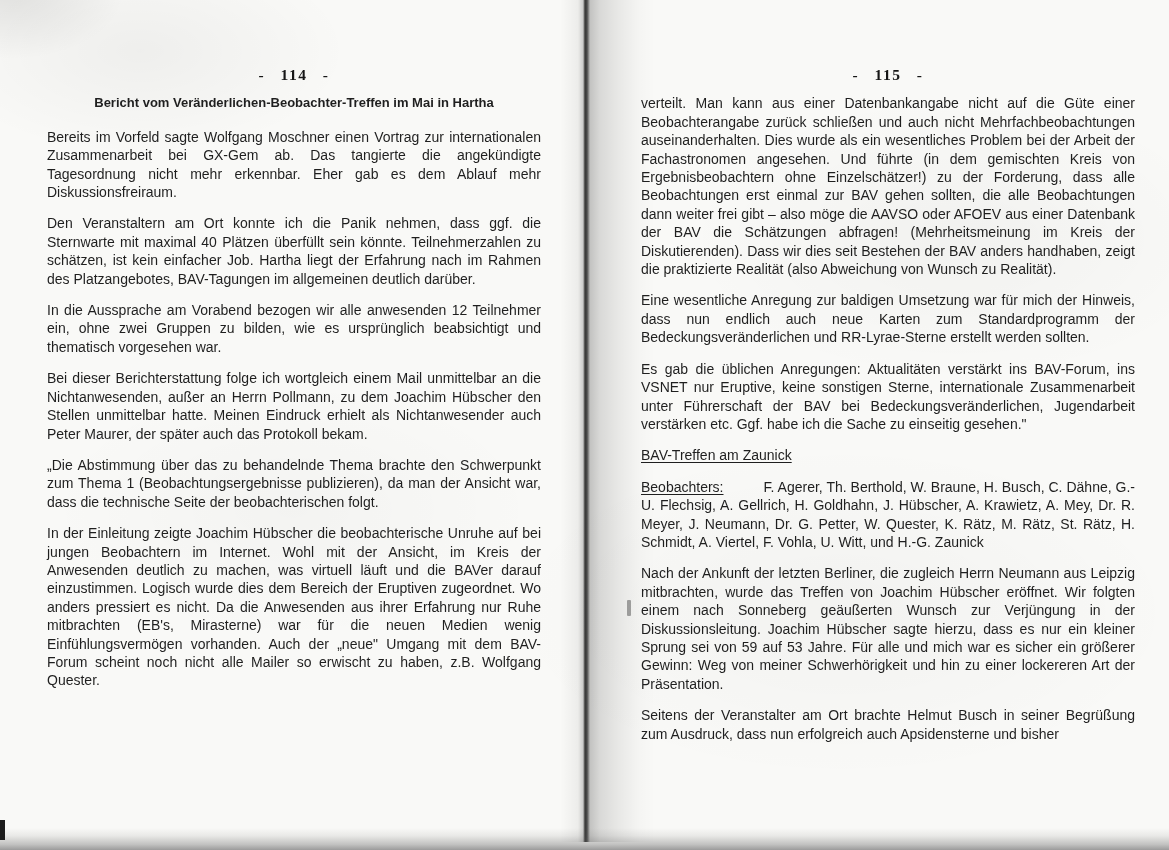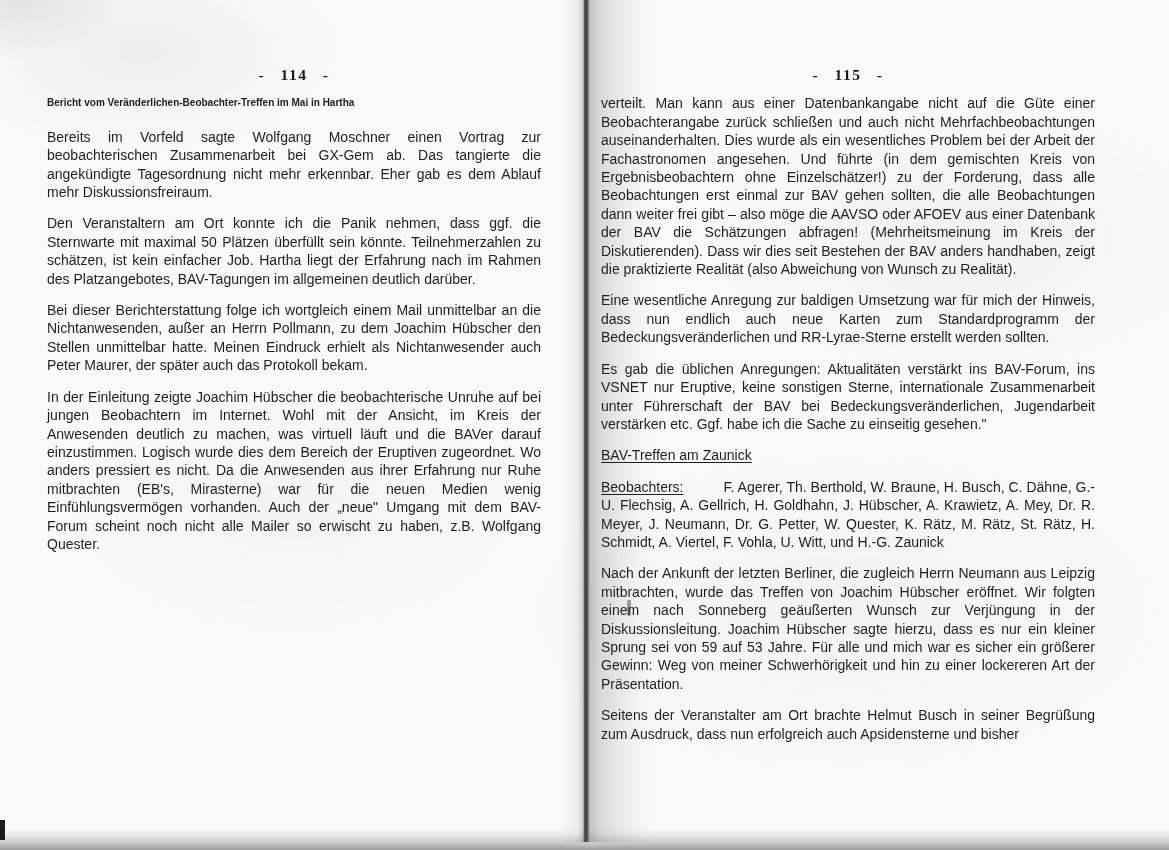--- a/index.html
+++ b/index.html
@@ -22,38 +22,38 @@
     position: absolute;
     top: 0;
     width: 494px;
     font-size: 14px;
     line-height: 18.4px;
     text-align: justify;
     z-index: 2;
     margin-top: 36px;
   }
   .page--left  { left: 47px; }
-  .page--right { left: 601px; }
+  .page--right { left: 641px; }
 
   .pagenum {
     font-family: "Liberation Serif", serif;
     font-size: 15.5px;
     font-weight: 600;
     text-align: center;
     letter-spacing: 1.5px;
     word-spacing: 10px;
     margin: 30px 0 10px 0;
     color: #161616;
   }
 
   .doc-title {
     font-weight: bold;
-    text-align: left;
+    text-align: center;
     margin: 0 0 15px 0;
-    font-size: 10px;
+    font-size: 13px;
   }
 
   .para { margin: 0 0 13px 0; }
 
   .heading-u {
     margin: 0 0 13px 0;
     text-decoration: underline;
     text-underline-offset: 2px;
   }
   .heading-plain { margin: 0 0 13px 0; }
@@ -134,23 +134,25 @@
 </head>
 <body>
 
 <div class="corner-smudge"></div>
 <div class="gutter"></div>
 <div class="margin-tick"></div>
 
 <div class="page page--left">
   <div class="pagenum">- 114 -</div>
   <div class="doc-title">Bericht vom Veränderlichen-Beobachter-Treffen im Mai in Hartha</div>
-  <p class="para">Bereits im Vorfeld sagte Wolfgang Moschner einen Vortrag zur beobachterischen Zusammenarbeit bei GX-Gem ab. Das tangierte die angekündigte Tagesordnung nicht mehr erkennbar. Eher gab es dem Ablauf mehr Diskussionsfreiraum.</p>
-  <p class="para">Den Veranstaltern am Ort konnte ich die Panik nehmen, dass ggf. die Sternwarte mit maximal 50 Plätzen überfüllt sein könnte. Teilnehmerzahlen zu schätzen, ist kein einfacher Job. Hartha liegt der Erfahrung nach im Rahmen des Platzangebotes, BAV-Tagungen im allgemeinen deutlich darüber.</p>
+  <p class="para">Bereits im Vorfeld sagte Wolfgang Moschner einen Vortrag zur internationalen Zusammenarbeit bei GX-Gem ab. Das tangierte die angekündigte Tagesordnung nicht mehr erkennbar. Eher gab es dem Ablauf mehr Diskussionsfreiraum.</p>
+  <p class="para">Den Veranstaltern am Ort konnte ich die Panik nehmen, dass ggf. die Sternwarte mit maximal 40 Plätzen überfüllt sein könnte. Teilnehmerzahlen zu schätzen, ist kein einfacher Job. Hartha liegt der Erfahrung nach im Rahmen des Platzangebotes, BAV-Tagungen im allgemeinen deutlich darüber.</p>
+  <p class="para">In die Aussprache am Vorabend bezogen wir alle anwesenden 12 Teilnehmer ein, ohne zwei Gruppen zu bilden, wie es ursprünglich beabsichtigt und thematisch vorgesehen war.</p>
   <p class="para">Bei dieser Berichterstattung folge ich wortgleich einem Mail unmittelbar an die Nichtanwesenden, außer an Herrn Pollmann, zu dem Joachim Hübscher den Stellen unmittelbar hatte. Meinen Eindruck erhielt als Nichtanwesender auch Peter Maurer, der später auch das Protokoll bekam.</p>
+  <p class="para">„Die Abstimmung über das zu behandelnde Thema brachte den Schwerpunkt zum Thema 1 (Beobachtungsergebnisse publizieren), da man der Ansicht war, dass die technische Seite der beobachterischen folgt.</p>
   <p class="para">In der Einleitung zeigte Joachim Hübscher die beobachterische Unruhe auf bei jungen Beobachtern im Internet. Wohl mit der Ansicht, im Kreis der Anwesenden deutlich zu machen, was virtuell läuft und die BAVer darauf einzustimmen. Logisch wurde dies dem Bereich der Eruptiven zugeordnet. Wo anders pressiert es nicht. Da die Anwesenden aus ihrer Erfahrung nur Ruhe mitbrachten (EB's, Mirasterne) war für die neuen Medien wenig Einfühlungsvermögen vorhanden. Auch der „neue" Umgang mit dem BAV-Forum scheint noch nicht alle Mailer so erwischt zu haben, z.B. Wolfgang Quester.</p>
 </div>
 
 <div class="page page--right">
   <div class="pagenum">- 115 -</div>
   <p class="para">verteilt. Man kann aus einer Datenbankangabe nicht auf die Güte einer Beobachterangabe zurück schließen und auch nicht Mehrfachbeobachtungen auseinanderhalten. Dies wurde als ein wesentliches Problem bei der Arbeit der Fachastronomen angesehen. Und führte (in dem gemischten Kreis von Ergebnisbeobachtern ohne Einzelschätzer!) zu der Forderung, dass alle Beobachtungen erst einmal zur BAV gehen sollten, die alle Beobachtungen dann weiter frei gibt – also möge die AAVSO oder AFOEV aus einer Datenbank der BAV die Schätzungen abfragen! (Mehrheitsmeinung im Kreis der Diskutierenden). Dass wir dies seit Bestehen der BAV anders handhaben, zeigt die praktizierte Realität (also Abweichung von Wunsch zu Realität).</p>
   <p class="para">Eine wesentliche Anregung zur baldigen Umsetzung war für mich der Hinweis, dass nun endlich auch neue Karten zum Standardprogramm der Bedeckungsveränderlichen und RR-Lyrae-Sterne erstellt werden sollten.</p>
   <p class="para">Es gab die üblichen Anregungen: Aktualitäten verstärkt ins BAV-Forum, ins VSNET nur Eruptive, keine sonstigen Sterne, internationale Zusammenarbeit unter Führerschaft der BAV bei Bedeckungsveränderlichen, Jugendarbeit verstärken etc. Ggf. habe ich die Sache zu einseitig gesehen."</p>
   <p class="heading-u">BAV-Treffen am Zaunick</p>
   <p class="para"><span class="u">Beobachters:</span><span class="tab"></span><span>F. Agerer, Th. Berthold, W. Braune, H. Busch, C. Dähne, G.-U. Flechsig, A. Gellrich, H. Goldhahn, J. Hübscher, A. Krawietz, A. Mey, Dr. R. Meyer, J. Neumann, Dr. G. Petter, W. Quester, K. Rätz, M. Rätz, St. Rätz, H. Schmidt, A. Viertel, F. Vohla, U. Witt, und H.-G. Zaunick</span></p>

